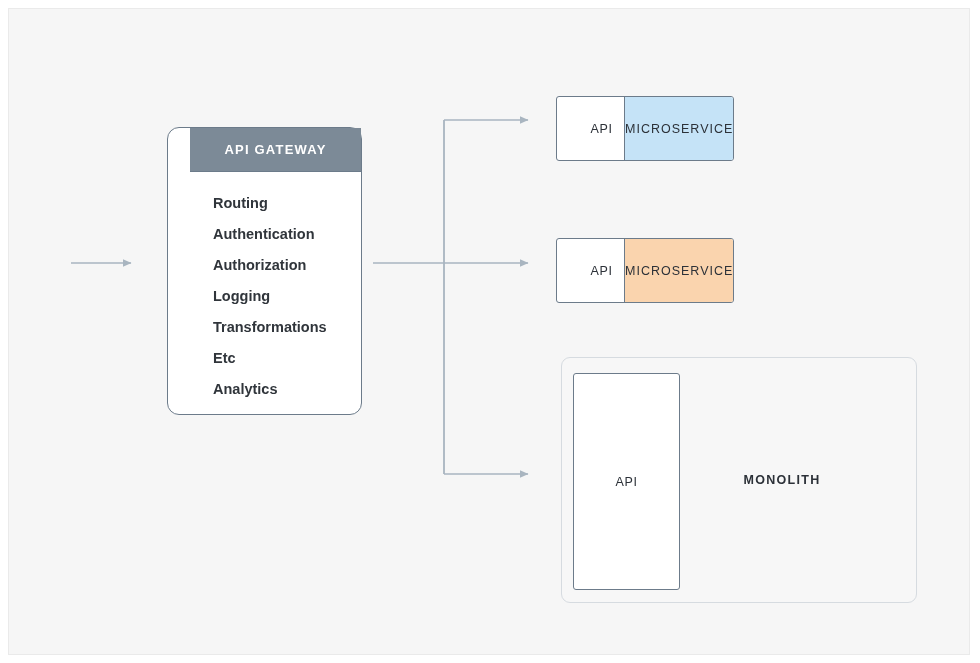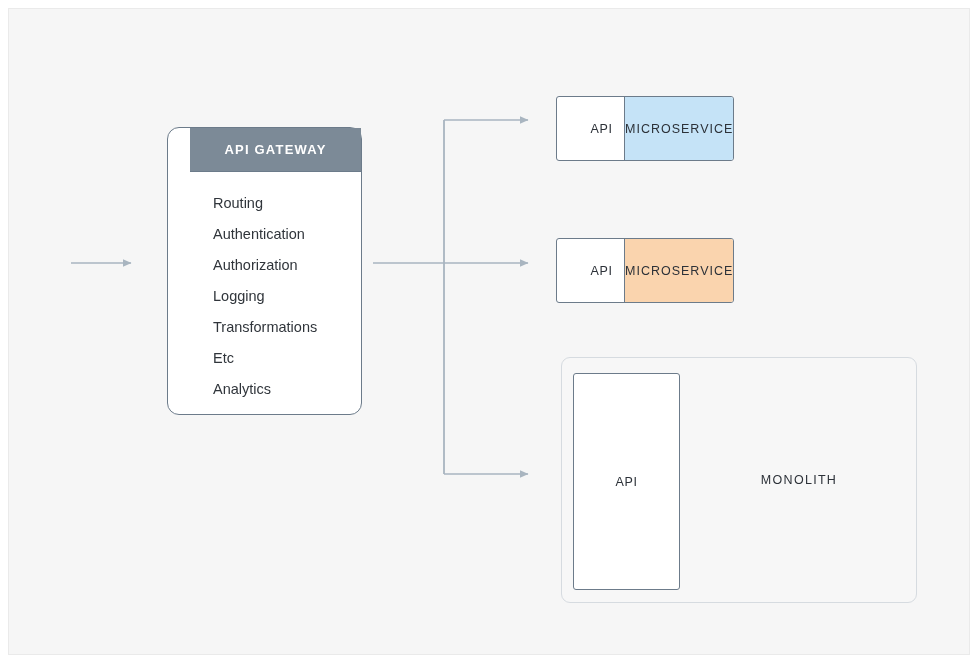--- a/index.html
+++ b/index.html
@@ -54,20 +54,21 @@
   }
   #gateway-list {
     padding: 16px 0 0 23px;
     box-sizing: border-box;
   }
   .gw-item {
     font-size: 14.5px;
     color: #30353b;
     line-height: 31px;
     white-space: nowrap;
+    font-weight: bold;
   }
 
   
   .svc {
     left: 547px;
     width: 178px;
     height: 65px;
     border: 1.5px solid #6c7b8a;
     border-radius: 3px;
     display: flex;
@@ -125,29 +126,29 @@
     display: flex;
     align-items: center;
     justify-content: center;
     font-size: 12.5px;
     letter-spacing: 0.7px;
     color: #2c3138;
     box-sizing: border-box;
   }
   #monolith-label {
     position: absolute;
-    left: 118px;
+    left: 101px;
     top: 0;
     width: 238px;
     height: 244px;
     display: flex;
     align-items: center;
     justify-content: center;
     font-size: 12.5px;
-    font-weight: normal;
+    font-weight: bold;
     letter-spacing: 1.3px;
     color: #2c3138;
   }
 
   
   #wires {
     position: absolute;
     left: 0; top: 0;
     width: 962px; height: 647px;
     pointer-events: none;

